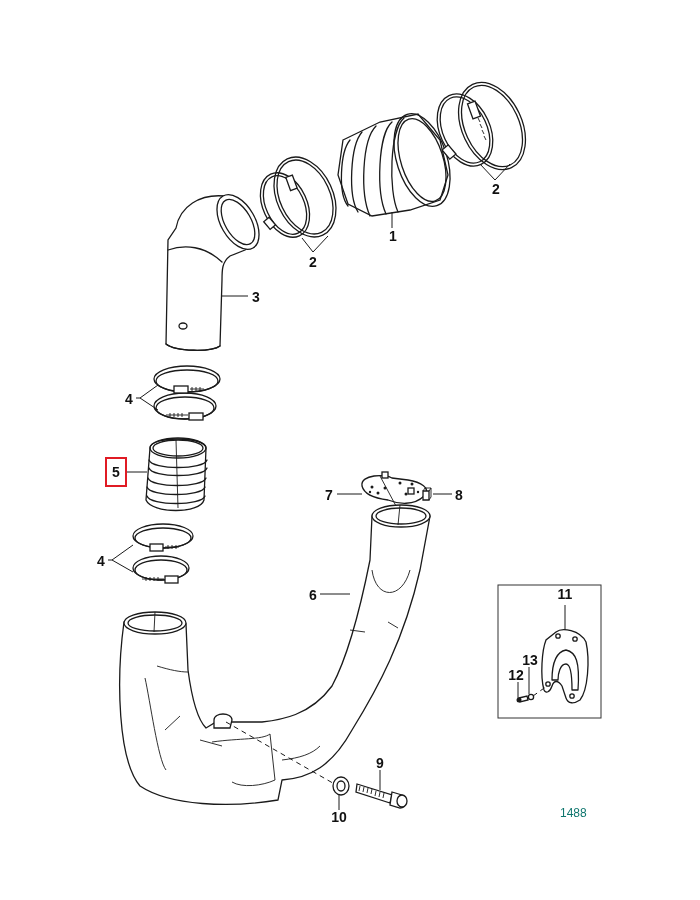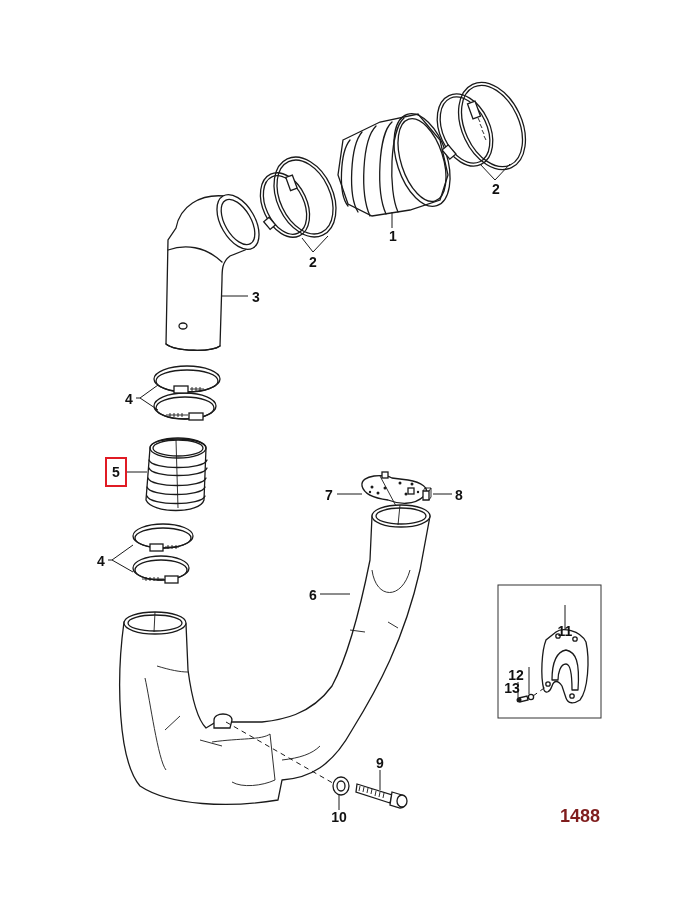--- a/index.html
+++ b/index.html
@@ -7,21 +7,21 @@
          font-family: "Liberation Sans", "DejaVu Sans", sans-serif; }
   #diagram { position: absolute; left: 0; top: 0; width: 700px; height: 900px; }
   .ln { fill: none; stroke: #1a1a1a; stroke-width: 1.3; stroke-linecap: round; stroke-linejoin: round; }
   .thin { fill: none; stroke: #1a1a1a; stroke-width: 0.9; }
   .fillw { fill: #ffffff; stroke: #1a1a1a; stroke-width: 1.3; }
   .leader { fill: none; stroke: #1a1a1a; stroke-width: 1; }
   .dash { fill: none; stroke: #1a1a1a; stroke-width: 1; stroke-dasharray: 5 4; }
   .callout { position: absolute; font-weight: bold; font-size: 14px; color: #111;
              line-height: 1; transform: translate(-50%, -50%); white-space: nowrap; }
   .highlight-box { position: absolute; border: 2px solid #e01b24; box-sizing: border-box; }
-  .fig-num { position: absolute; font-weight: bold; font-size: 18px; color: #7f1d1d; }
+  .fig-num { position: absolute; font-weight: normal; font-size: 12px; color: #0f766e; }
 </style>
 </head>
 <body>
 
 <svg id="diagram" viewBox="0 0 700 900" xmlns="http://www.w3.org/2000/svg">
 
   <g>
     <path class="fillw" d="M343,140 L380,122 L418,114 L440,140 L448,175 L440,200 L410,210 L372,216 L348,204 L338,175 Z"></path>
     <ellipse class="ln" cx="422" cy="160" rx="25" ry="48" transform="rotate(-18 422 160)"></ellipse>
     <ellipse class="ln" cx="422" cy="160" rx="21" ry="43" transform="rotate(-18 422 160)"></ellipse>
@@ -188,17 +188,17 @@
 <div class="callout" style="left:101px; top:561px;">4</div>
 
 <div class="highlight-box" style="left:105px; top:457px; width:22px; height:30px;"></div>
 <div class="callout" style="left:116px; top:472px;">5</div>
 
 <div class="callout" style="left:313px; top:595px;">6</div>
 <div class="callout" style="left:329px; top:495px;">7</div>
 <div class="callout" style="left:459px; top:495px;">8</div>
 <div class="callout" style="left:380px; top:763px;">9</div>
 <div class="callout" style="left:339px; top:817px;text-align:center;">10</div>
-<div class="callout" style="left:565px; top:631px;text-align:center;">11</div>
+<div class="callout" style="left:565px; top:594px;text-align:center;">11</div>
 <div class="callout" style="left:516px; top:675px;">12</div>
-<div class="callout" style="left:512px; top:660px;margin-top:28px;">13</div>
+<div class="callout" style="left:530px; top:660px;">13</div>
 
 <div class="fig-num" style="left:560px; top:806px;">1488</div>
 
 </body></html>

